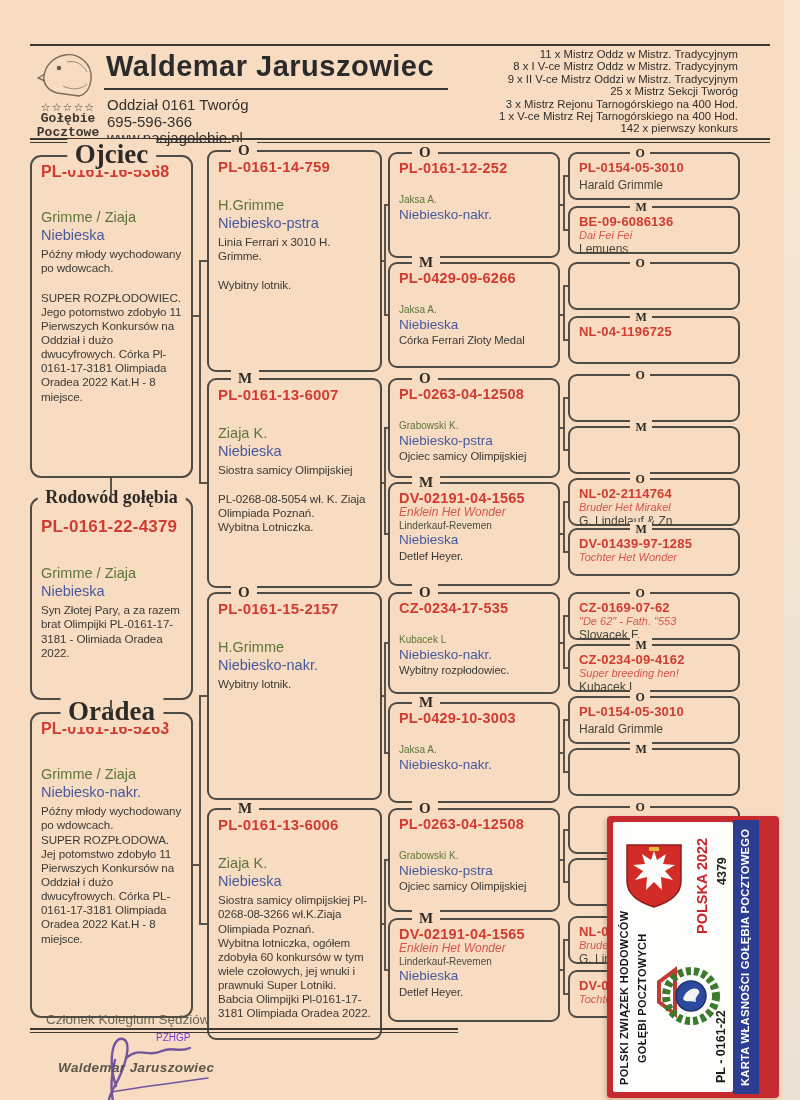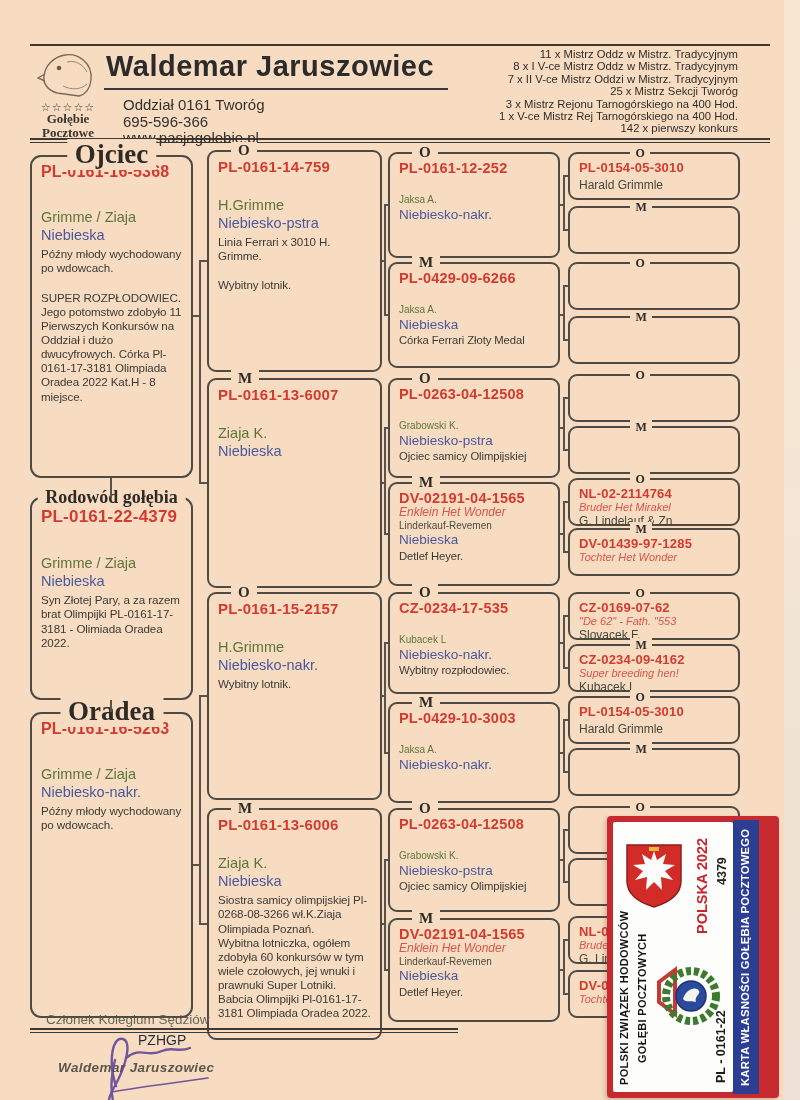--- a/index.html
+++ b/index.html
@@ -3,24 +3,24 @@
 <meta charset="utf-8">
 <style>
   html,body{margin:0;padding:0;background:#d8d2c8}
   .page{position:relative;width:800px;height:1100px;background:#f8dcc2;
         font-family:"Liberation Sans",sans-serif;color:#3a3a3a;overflow:hidden}
   .rule{position:absolute;background:#3d3a35}
 
   
   .owner-name{position:absolute;left:104px;top:50px;margin:0;font-size:29px;font-weight:bold;
               color:#2b2b2b;letter-spacing:.5px;border-bottom:2px solid #3a3a3a;padding:0 14px 5px 2px}
-  .owner-line{position:absolute;left:123px;font-size:15px;color:#33312e}
+  .owner-line{position:absolute;left:107px;font-size:15px;color:#33312e}
   .logo{position:absolute;left:32px;top:50px;width:72px;text-align:center}
   .logo .stars{font-size:11px;letter-spacing:1px;color:#4a443c;line-height:10px}
-  .logo .lg-t{font-family:Liberation Serif, serif;font-weight:bold;font-size:13px;color:#3a352e;line-height:14px}
+  .logo .lg-t{font-family:Liberation Mono, monospace;font-weight:bold;font-size:13px;color:#3a352e;line-height:14px}
   .achv{position:absolute;right:62px;top:48px;text-align:right;font-size:11.3px;line-height:12.4px;color:#2f2d2a}
 
   
   .pbox{position:absolute;border:2px solid #4e4a44;border-radius:9px;padding:6px 9px;box-sizing:border-box}
   .ptitle{position:absolute;top:0;left:50%;transform:translate(-50%,-58%);background:#f8dcc2;
           padding:0 8px;font-family:"Liberation Serif",serif;font-weight:bold;color:#2e2b27;white-space:nowrap}
   .big{font-size:27px}.mid{font-size:18px}
   .sex{position:absolute;top:-10px;left:22px;background:#f8dcc2;padding:0 7px;
        font-family:"Liberation Serif",serif;font-weight:bold;font-size:15px;color:#2e2b27}
   .gen4 .sex{left:36%;font-size:12px;top:-8px;padding:0 5px}
@@ -41,21 +41,21 @@
   .gen4 .pnick{font-size:11px}
   .gen4-owner{font-size:12px;color:#43463a;line-height:1.2}
   .gen2 .pbreeder{margin-top:21px}
   .gen3 .pbreeder.gap{margin-top:18px}
   .col1 .pbreeder{margin-top:27px}
   .gen4-flex{display:flex;flex-direction:column;height:100%;box-sizing:border-box}
   .wire{position:absolute;background:#57534c}
 
   
   .stamp1{position:absolute;left:46px;top:1012px;font-size:13.5px;color:#55584a;opacity:.9}
-  .stamp2{position:absolute;left:138px;top:1032px;font-size:14px;color:#0f172a;opacity:.9}
+  .stamp2{position:absolute;left:156px;top:1032px;font-size:10px;color:#6d28d9;opacity:.9}
   .sig-name{position:absolute;left:58px;top:1060px;font-size:13.5px;font-style:italic;
             font-weight:bold;color:#4c483c;letter-spacing:.4px;opacity:.9}
   .sig-svg{position:absolute;left:82px;top:1030px;overflow:visible}
 
   
   .sticker{position:absolute;left:607px;top:816px;width:172px;height:282px;background:#c62a2e;
            border-radius:4px;z-index:6;box-shadow:-2px 2px 4px rgba(90,50,30,.25)}
   .stk-white{position:absolute;left:6px;top:6px;width:120px;height:270px;background:#fdfdfb;border-radius:2px}
   .stk-blue{position:absolute;left:126px;top:4px;width:26px;height:274px;background:#2b3e91;
             display:flex;align-items:center;justify-content:center}
@@ -90,67 +90,72 @@
     <div class="lg-t">Gołębie</div>
     <div class="lg-t">Pocztowe</div>
   </div>
   <h1 class="owner-name">Waldemar Jaruszowiec</h1>
   <div class="owner-line" style="top:96px">Oddział 0161 Tworóg</div>
   <div class="owner-line" style="top:113px">695-596-366</div>
   <div class="owner-line" style="top:129px">www.pasjagolebie.pl</div>
   <div class="achv" id="achv">
       <div>11 x Mistrz Oddz w Mistrz. Tradycyjnym</div>
       <div>8 x I V-ce Mistrz Oddz w Mistrz. Tradycyjnym</div>
-      <div>7 x II V-ce Mistrz Oddzi w Mistrz. Tradycyjnym</div>
+      <div>9 x II V-ce Mistrz Oddzi w Mistrz. Tradycyjnym</div>
       <div>25 x Mistrz Sekcji  Tworóg</div>
       <div>3 x Mistrz Rejonu Tarnogórskiego na 400 Hod.</div>
       <div>1 x V-ce Mistrz Rej Tarnogórskiego na 400 Hod.</div>
       <div>142 x pierwszy konkurs</div>
     </div>
 
   <section class="pbox col1" id="father-box" style="left:30px;top:155px;width:163px;height:323px;border-radius:11px">
     <span class="ptitle big">Ojciec</span>
     <div class="pid">PL-0161-16-5368</div>
     <div class="pbreeder">Grimme / Ziaja</div>
     <div class="pcolor">Niebieska</div>
     <div class="pnote">Późny młody wychodowany po wdowcach.</div>
     <div class="pnote" style="margin-top:15px">SUPER ROZPŁODOWIEC. Jego potomstwo zdobyło 11 Pierwszych Konkursów na Oddział i dużo dwucyfrowych. Córka Pl-0161-17-3181 Olimpiada Oradea 2022 Kat.H - 8 miejsce.</div>
   </section>
 
   <section class="pbox col1" id="subject-box" style="left:30px;top:497px;width:163px;height:203px;border-radius:11px">
     <span class="ptitle mid">Rodowód gołębia</span>
-    <div class="pid" style="margin-top:2px">PL-0161-22-4379</div>
+    <div class="pid" style="margin-top:12px">PL-0161-22-4379</div>
     <div class="pbreeder">Grimme / Ziaja</div>
     <div class="pcolor">Niebieska</div>
     <div class="pnote">Syn Złotej Pary, a za razem brat Olimpijki PL-0161-17-3181 - Olimiada Oradea 2022.</div>
   </section>
 
   <section class="pbox col1" id="mother-box" style="left:30px;top:712px;width:163px;height:306px;border-radius:11px">
     <span class="ptitle big">Oradea</span>
     <div class="pid">PL-0161-16-5263</div>
     <div class="pbreeder">Grimme / Ziaja</div>
     <div class="pcolor">Niebiesko-nakr.</div>
     <div class="pnote">Późny młody wychodowany po wdowcach.</div>
+    <div class="pnote" style="margin-top:0">SUPER  ROZPŁODOWA. Jej potomstwo zdobyło 11 Pierwszych Konkursów na Oddział i dużo dwucyfrowych. Córka PL-0161-17-3181 Olimpiada Oradea 2022 Kat.H - 8 miejsce.</div>
   </section>
 
   <div id="gen-root">
       <section class="pbox gen2" style="left: 207px; top: 150px; width: 175px; height: 222px;">
         <span class="sex">O</span>
         <div class="pid">PL-0161-14-759</div>
         <div class="pbreeder">H.Grimme</div>
         <div class="pcolor">Niebiesko-pstra</div>
         <div class="pnote">Linia Ferrari x 3010  H. Grimme.
 
 Wybitny lotnik.</div>
       </section>
       <section class="pbox gen2" style="left: 207px; top: 378px; width: 175px; height: 210px;">
         <span class="sex">M</span>
         <div class="pid">PL-0161-13-6007</div>
         <div class="pbreeder">Ziaja K.</div>
         <div class="pcolor">Niebieska</div>
+        <div class="pnote">Siostra samicy Olimpijskiej
+
+PL-0268-08-5054 wł. K. Ziaja Olimpiada Poznań.
+Wybitna Lotniczka.</div>
       </section>
       <section class="pbox gen2" style="left: 207px; top: 592px; width: 175px; height: 208px;">
         <span class="sex">O</span>
         <div class="pid">PL-0161-15-2157</div>
         <div class="pbreeder">H.Grimme</div>
         <div class="pcolor">Niebiesko-nakr.</div>
         <div class="pnote">Wybitny lotnik.</div>
       </section>
       <section class="pbox gen2" style="left: 207px; top: 808px; width: 175px; height: 232px;">
         <span class="sex">M</span>
@@ -219,26 +224,34 @@
       </section>
       <section class="pbox gen4" style="left: 568px; top: 152px; width: 172px; height: 48px;">
         <span class="sex">O</span>
         <div class="gen4-flex">
           <div class="pid">PL-0154-05-3010</div>
           <div class="gen4-owner" style="margin-top: auto;">Harald Grimmle</div>
         </div>
       </section>
       <section class="pbox gen4" style="left: 568px; top: 206px; width: 172px; height: 48px;">
         <span class="sex">M</span>
+        <div class="gen4-flex">
+          <div class="pid">BE-09-6086136</div>
+          <div class="pnick">Dai Fei Fei</div>
+          <div class="gen4-owner">Lemuens</div>
+        </div>
       </section>
       <section class="pbox gen4" style="left: 568px; top: 262px; width: 172px; height: 48px;">
         <span class="sex">O</span>
       </section>
       <section class="pbox gen4" style="left: 568px; top: 316px; width: 172px; height: 48px;">
         <span class="sex">M</span>
+        <div class="gen4-flex">
+          <div class="pid">NL-04-1196725</div>
+        </div>
       </section>
       <section class="pbox gen4" style="left: 568px; top: 374px; width: 172px; height: 48px;">
         <span class="sex">O</span>
         <div class="gen4-flex"></div>
       </section>
       <section class="pbox gen4" style="left: 568px; top: 426px; width: 172px; height: 48px;">
         <span class="sex">M</span>
         <div class="gen4-flex"></div>
       </section>
       <section class="pbox gen4" style="left: 568px; top: 478px; width: 172px; height: 48px;">

